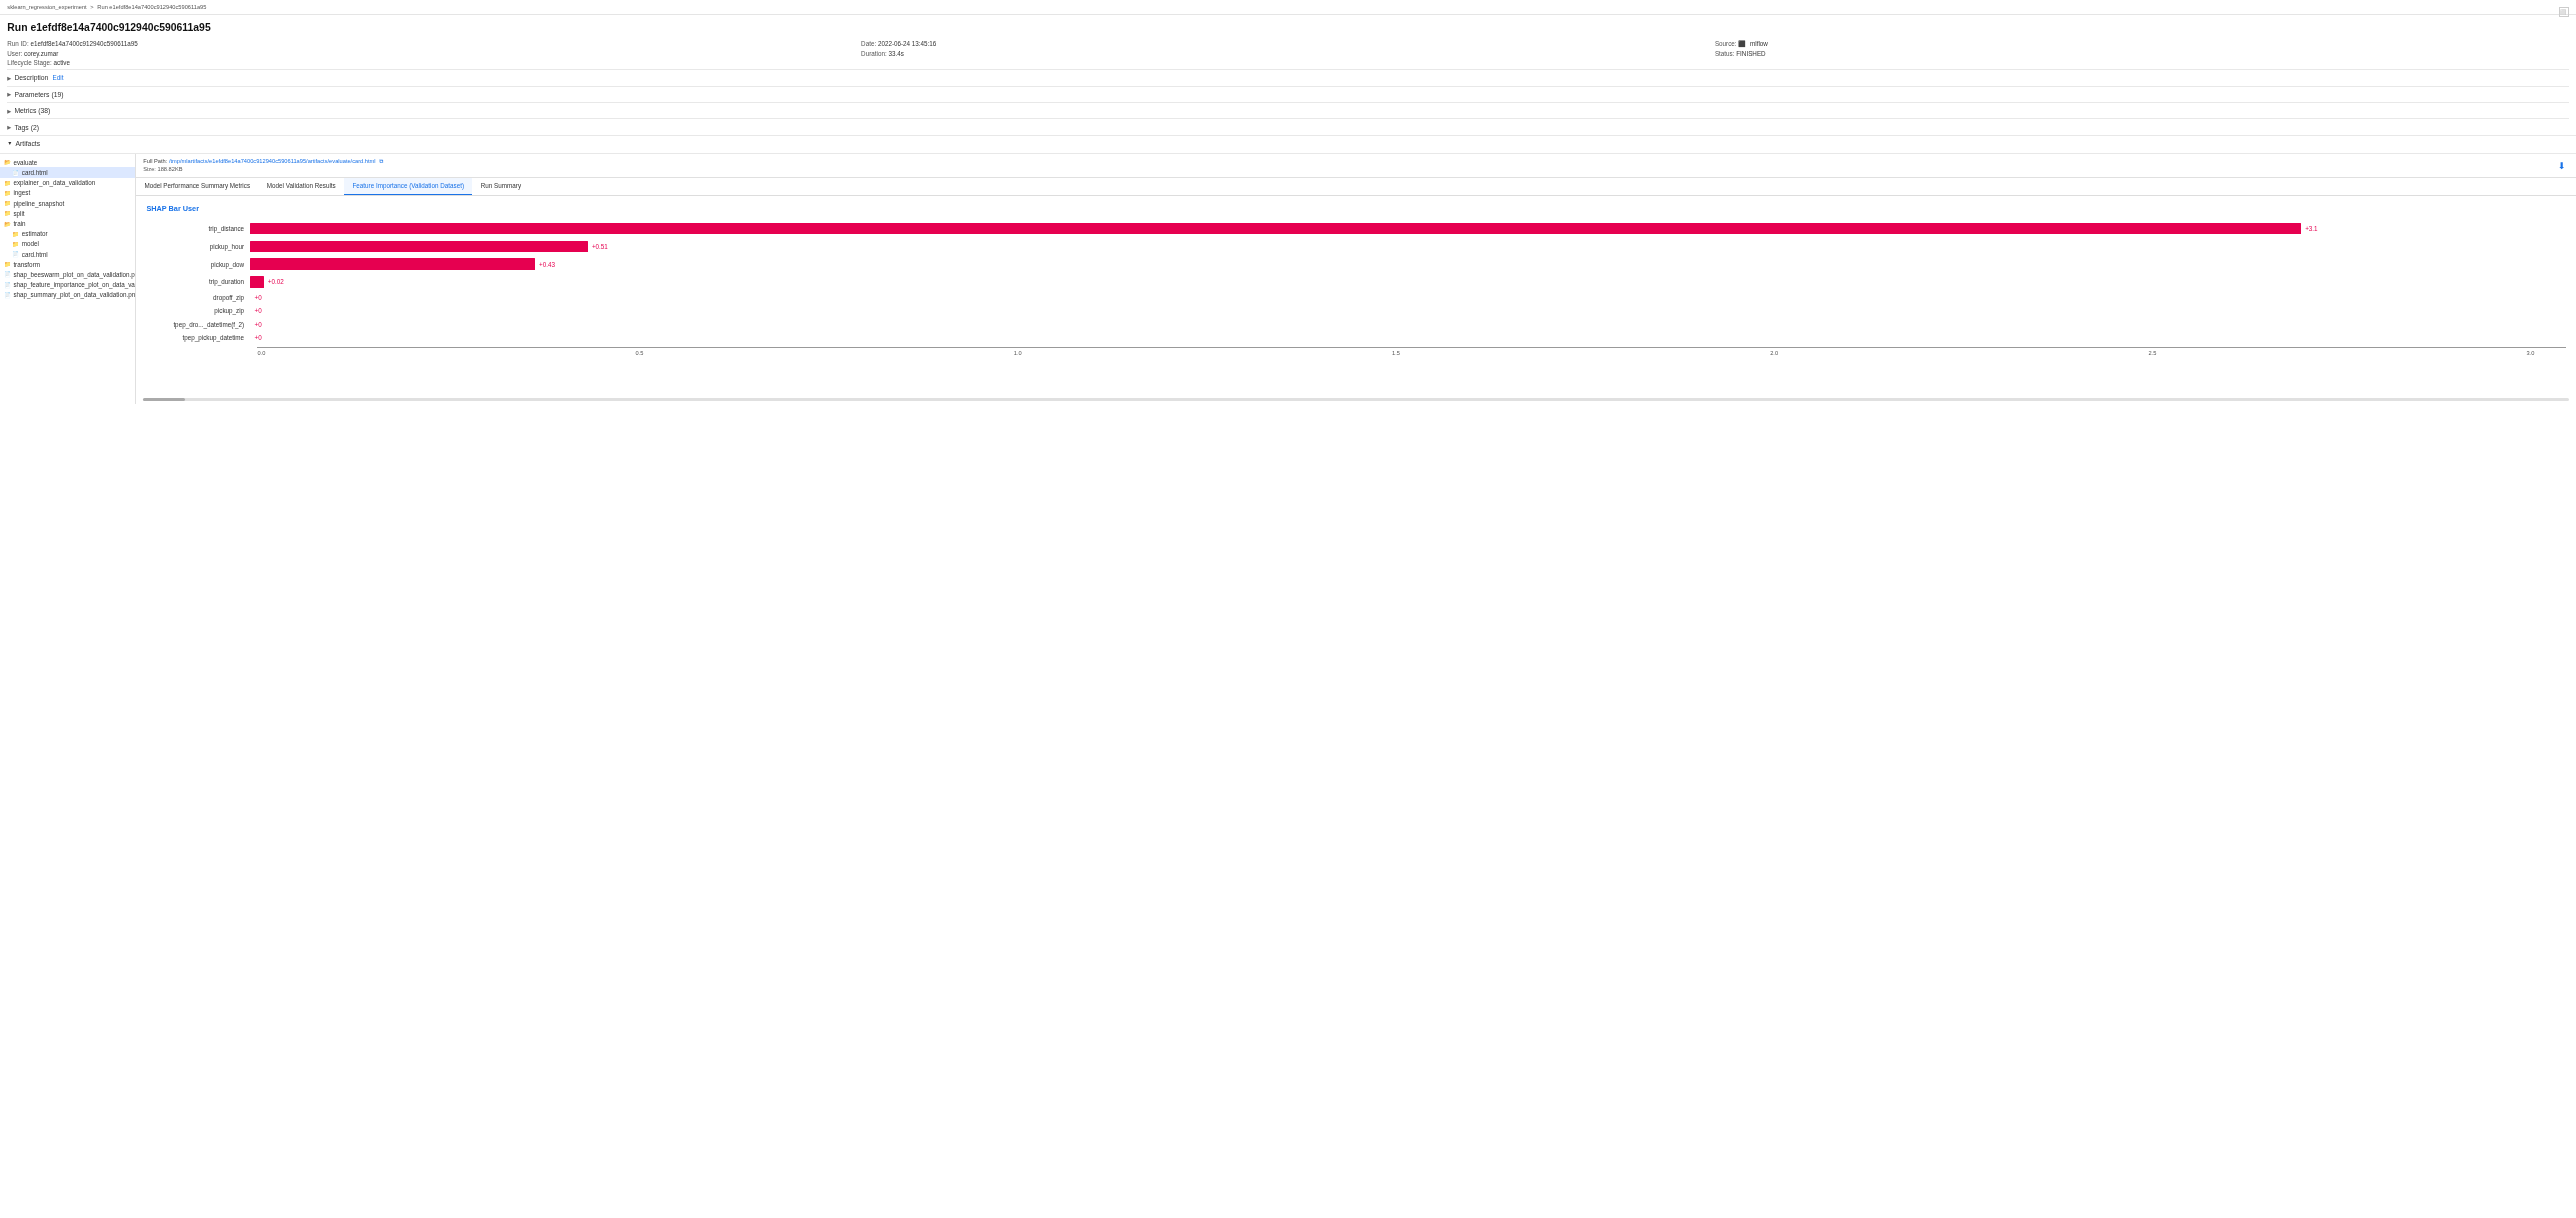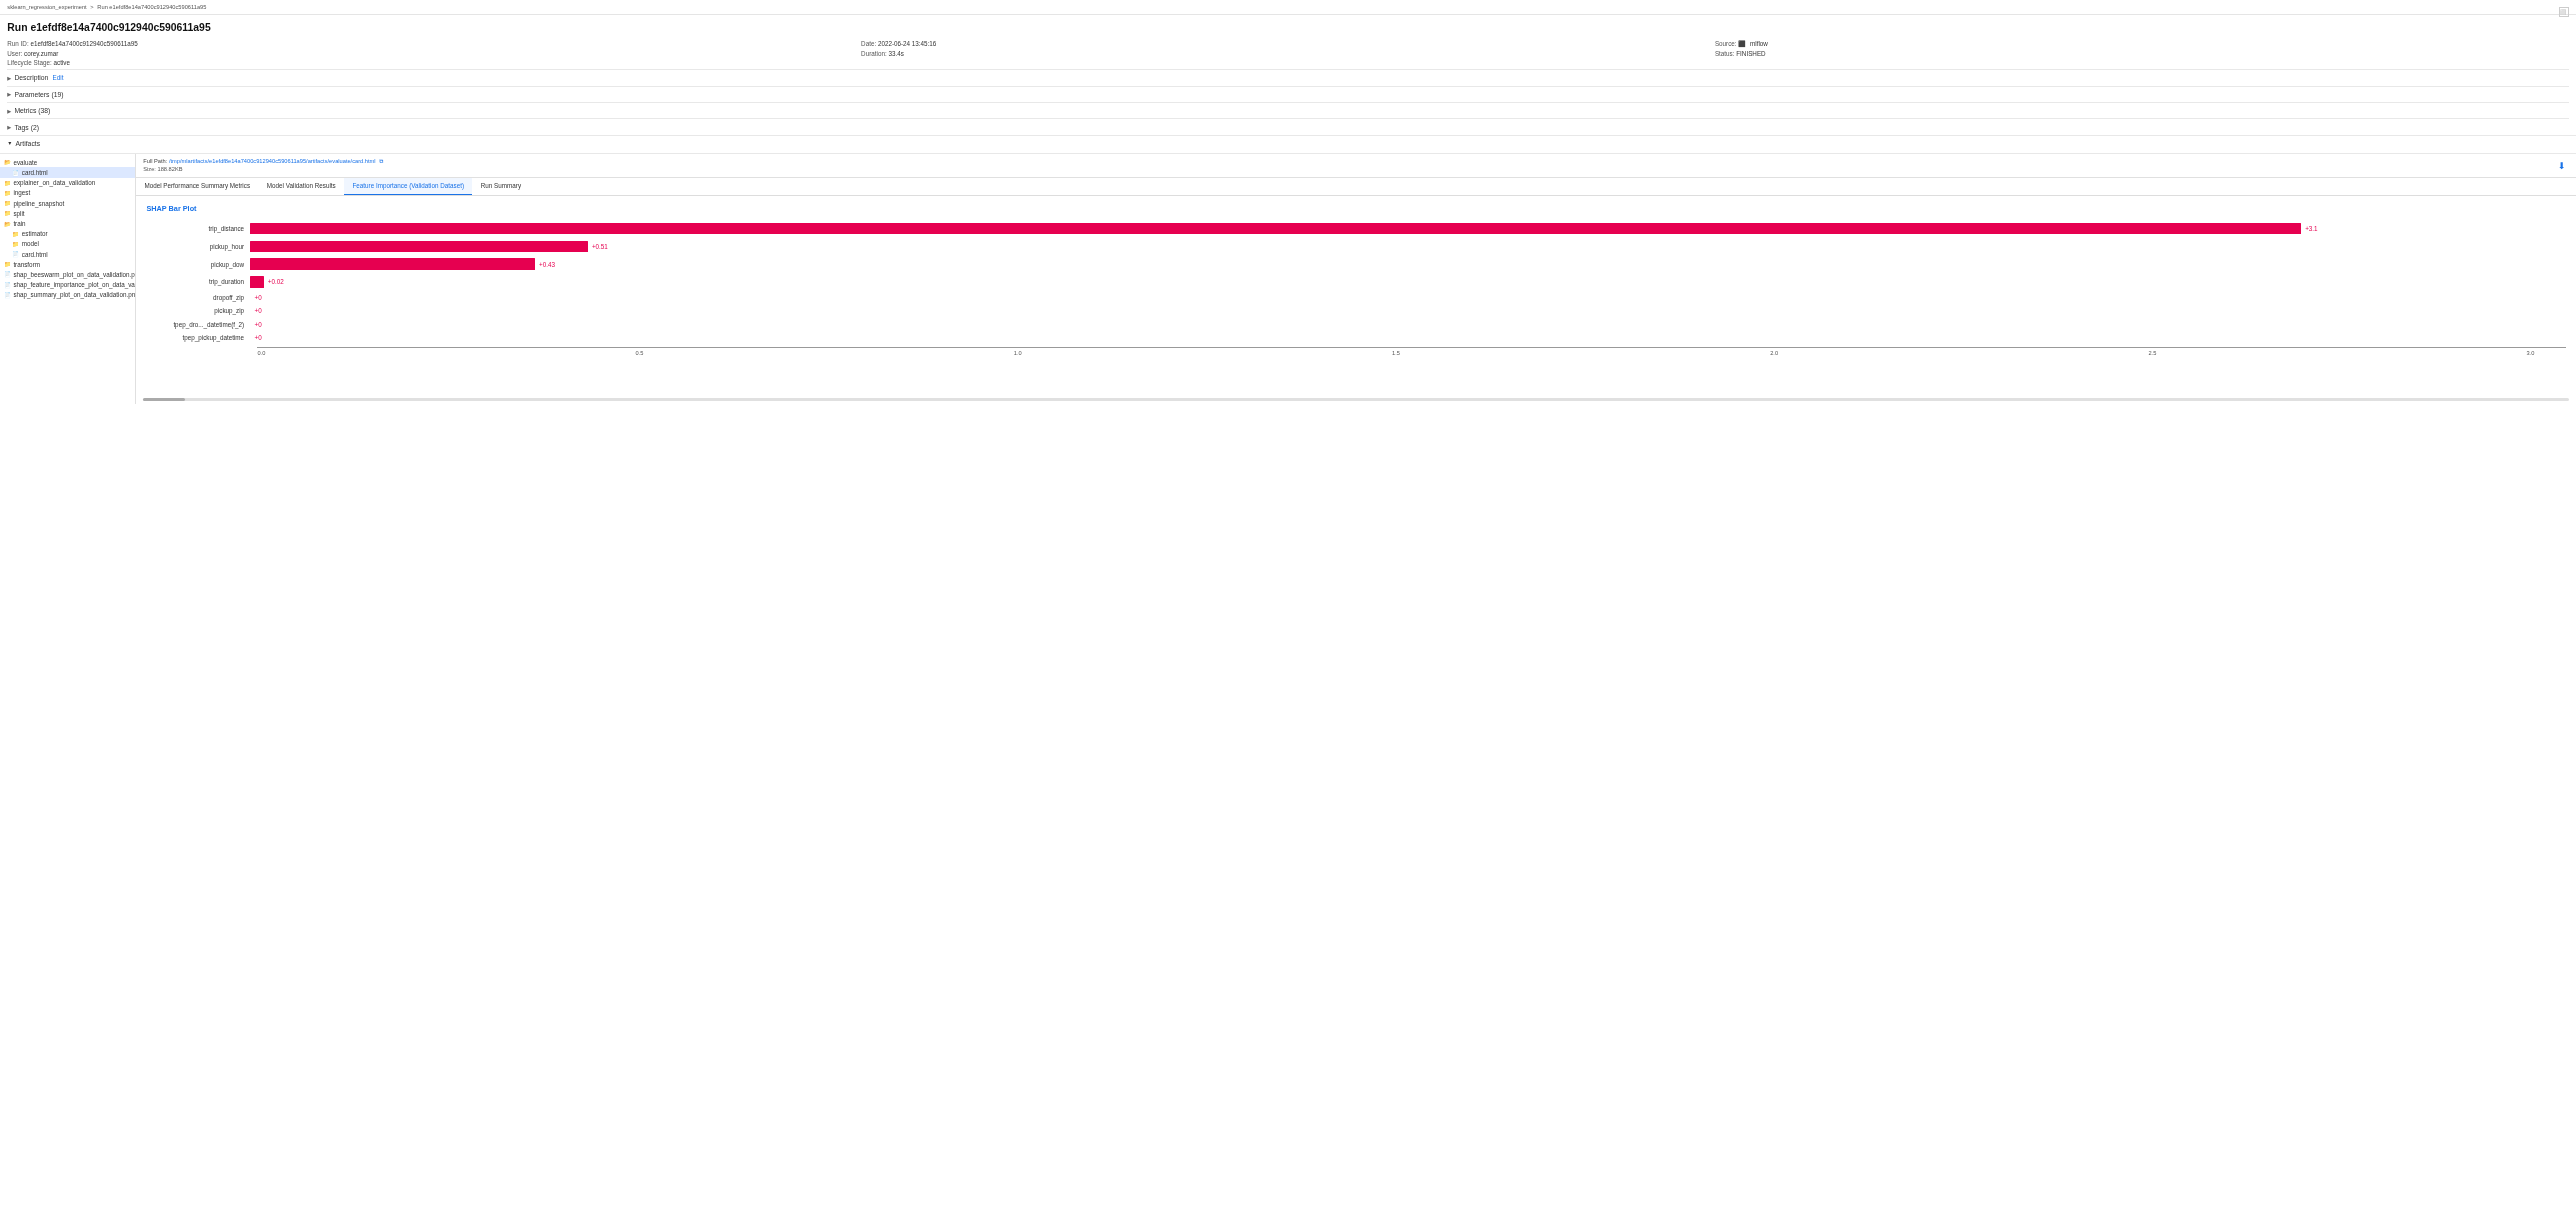--- a/index.html
+++ b/index.html
@@ -228,21 +228,21 @@
       </div>
 
       <div class="tabs-bar" id="tabs-bar">
           <div class="tab">Model Performance Summary Metrics</div>
           <div class="tab">Model Validation Results</div>
           <div class="tab active">Feature Importance (Validation Dataset)</div>
           <div class="tab">Run Summary</div>
         </div>
 
       <div class="chart-area">
-        <div class="chart-title">SHAP Bar Plot</div>
+        <div class="chart-title">SHAP Bar User</div>
         <div class="bar-chart" id="bar-chart">
             <div class="bar-row">
               <div class="bar-label">trip_distance</div>
               <div class="bar-container">
                 <div class="bar" style="width: 88.5714%;"></div>
                 <div class="bar-value">+3.1</div>
               </div>
             </div>
             <div class="bar-row">
               <div class="bar-label">pickup_hour</div>

